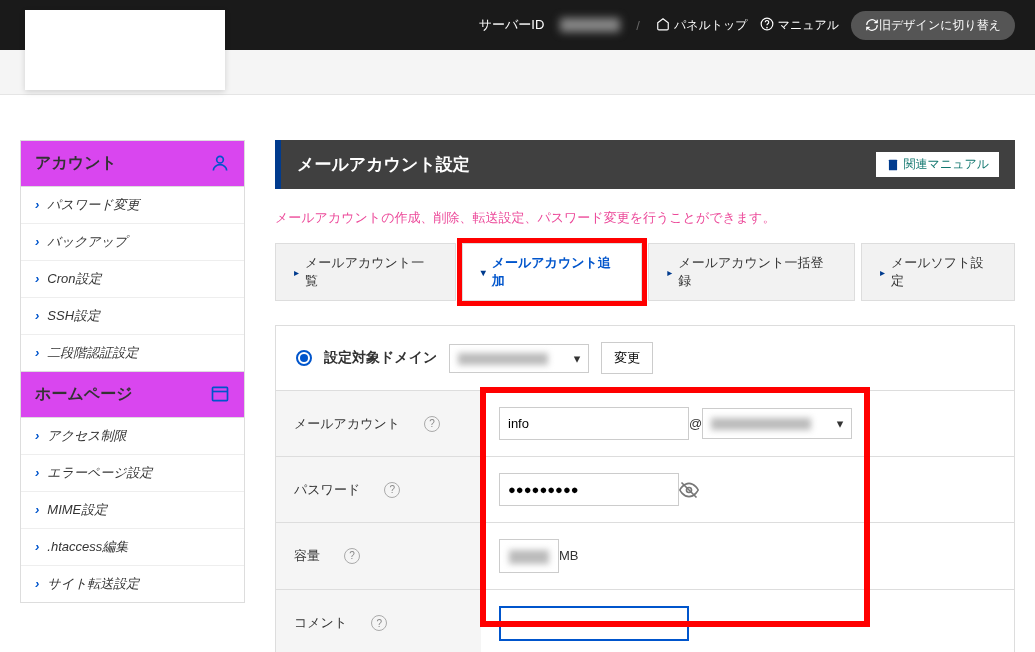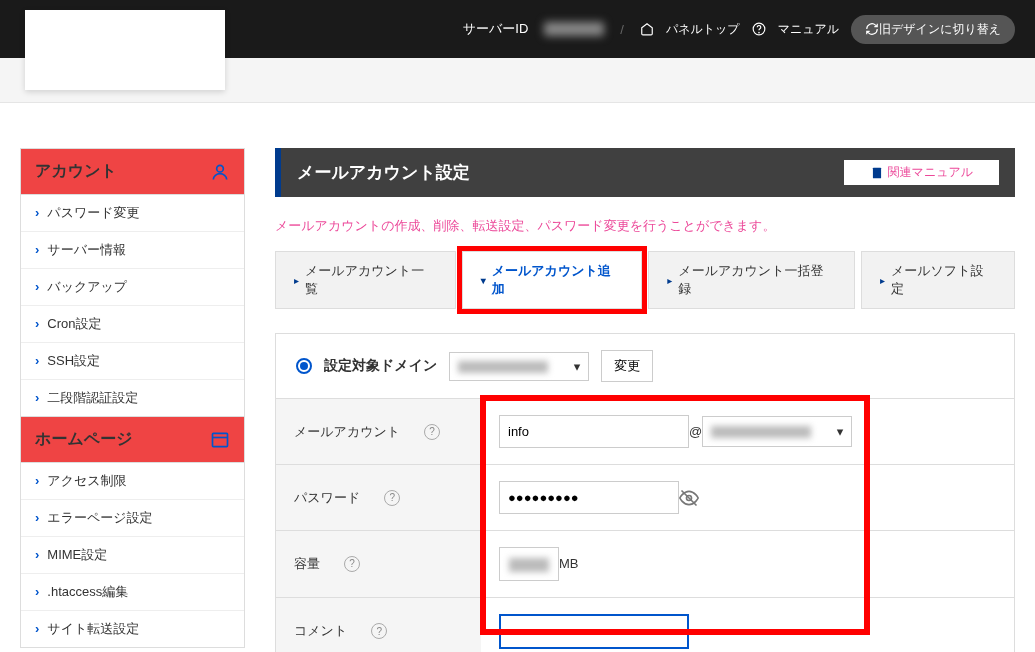--- a/index.html
+++ b/index.html
@@ -1,38 +1,38 @@
 <!DOCTYPE html>
 <html><head>
   <meta charset="utf-8">
   <style>
     * { margin: 0; padding: 0; box-sizing: border-box; }
     body { font-family: "Hiragino Kaku Gothic Pro", "メイリオ", Meiryo, sans-serif; font-size: 13px; background: #fff; color: #333; }
 
     .top-bar {
       background: #1a1a1a;
       color: #fff;
-      height: 58px;
+      height: 50px;
       display: flex;
       align-items: center;
       justify-content: flex-end;
       padding: 16px 20px;
       gap: 12px;
       position: relative;
     }
     .server-id-blur {
       display: inline-block;
       width: 60px; height: 14px;
       background: #888;
       filter: blur(4px);
       border-radius: 2px;
       margin-left: 4px;
     }
     .top-bar .sep { color: #666; margin: 0 4px; }
-    .top-bar .link { color: #fff; font-size: 12px; display: inline-flex; align-items: center; gap: 12px; cursor: pointer; }
+    .top-bar .link { color: #fff; font-size: 12px; display: inline-flex; align-items: flex-start; gap: 4px; cursor: pointer; }
     .top-bar .old-design {
       background: #555;
       padding: 6px 14px;
       border-radius: 16px;
       font-size: 12px;
       display: inline-flex;
       align-items: center;
       gap: 0;
       cursor: pointer;
     }
@@ -57,32 +57,32 @@
 
     .layout {
       display: flex;
       padding: 45px 20px 20px 20px;
       gap: 30px;
       align-items: flex-start;
     }
 
     .sidebar { width: 225px; border: 1px solid #ddd; }
     .sidebar-section-header {
-      background: #ef4444;
+      background: #d946ef;
       padding: 12px 14px;
       font-size: 16px;
       font-weight: bold;
       display: flex;
-      align-items: center;
+      align-items: flex-start;
       justify-content: space-between;
       border-bottom: 1px solid #ddd;
     }
     .sidebar-section-header.second { border-top: 1px solid #ddd; }
     .sidebar-icon { color: #0055cc; width: 20px; height: 20px; }
-    .sidebar-items { list-style: none; }
+    .sidebar-items { list-style: none; font-style: italic; }
     .sidebar-items li {
       padding: 9px 14px;
       border-bottom: 1px solid #eee;
       font-size: 13px;
       cursor: pointer;
     }
     .sidebar-items li:last-child { border-bottom: none; }
     .sidebar-items li::before {
       content: "›";
       color: #0055cc;
@@ -97,23 +97,23 @@
       padding: 12px 16px;
       font-size: 17px;
       font-weight: bold;
       border-left: 6px solid #003b8e;
       display: flex;
       align-items: center;
       justify-content: space-between;
     }
     .related-manual {
       background: #fff;
-      color: #ec4899;
+      color: #0f766e;
       font-size: 12px;
-      padding: 4px 26px;
+      padding: 4px 10px;
       font-weight: normal;
       display: inline-flex;
       align-items: center;
       gap: 4px;
       cursor: pointer;
     }
     .book-icon { width: 14px; height: 14px; }
 
     .description { padding: 20px 0 16px 0; font-size: 13px; color: #ec4899; }
 
@@ -300,21 +300,20 @@
   <div class="sidebar">
     <div class="sidebar-section-header">
       <span>アカウント</span>
       <svg class="sidebar-icon" viewBox="0 0 24 24" fill="none" stroke="currentColor" stroke-width="2">
           <circle cx="12" cy="8" r="4"></circle>
           <path d="M4 21c0-4 4-7 8-7s8 3 8 7"></path>
         </svg>
     </div>
     <ul class="sidebar-items">
       <li>パスワード変更</li>
-      <li>サーバー情報</li>
       <li>バックアップ</li>
       <li>Cron設定</li>
       <li>SSH設定</li>
       <li>二段階認証設定</li>
     </ul>
     <div class="sidebar-section-header second">
       <span>ホームページ</span>
       <svg class="sidebar-icon" viewBox="0 0 24 24" fill="none" stroke="currentColor" stroke-width="2">
           <rect x="3" y="4" width="18" height="16" rx="1"></rect>
           <line x1="3" y1="9" x2="21" y2="9"></line>

